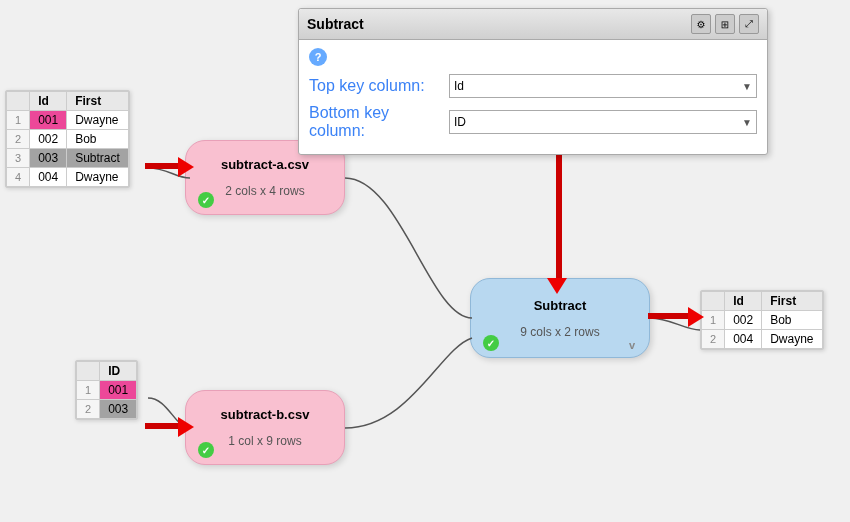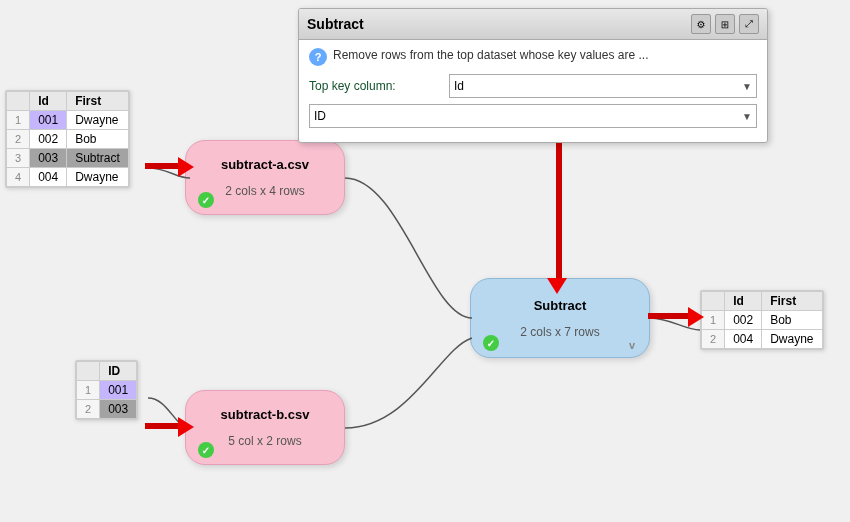--- a/index.html
+++ b/index.html
@@ -78,22 +78,22 @@
       margin-right: 6px;
       flex-shrink: 0;
     }
     .panel-field-row {
       display: flex;
       align-items: center;
       margin-bottom: 6px;
     }
     .field-label {
       width: 140px;
-      font-size: 12px;
-      color: #14532d;
+      font-size: 16px;
+      color: #3b82f6;
     }
     .field-select {
       flex: 1;
       height: 24px;
       border: 1px solid #aaa;
       background: white;
       font-size: 12px;
       padding: 0 4px;
       display: flex;
       align-items: center;
@@ -127,21 +127,21 @@
       padding: 2px 8px;
       text-align: left;
     }
     .td-rownum {
       color: #888;
       font-size: 11px;
       background: #f5f5f5;
       text-align: right;
       padding: 2px 4px;
     }
-    .td-yellow { background: #c4b5fd; }
+    .td-yellow { background: #ec4899; }
     .td-purple { background: #a3a3a3; }
 
     
     .node {
       position: absolute;
       border-radius: 20px;
       display: flex;
       flex-direction: column;
       align-items: center;
       justify-content: center;
@@ -278,30 +278,30 @@
         <span>⊞</span>
       </div>
       <div class="panel-icon-btn">
         <span>⤢</span>
       </div>
     </div>
   </div>
   <div class="panel-body">
     <div class="panel-info-row">
       <span class="info-icon">?</span>
-      <span>Remove rows from the top dataset whose key values are ...</span>
     </div>
     <div class="panel-field-row">
       <span class="field-label">Top key column:</span>
       <div class="field-select">
         <span>Id</span>
         <span class="select-arrow">▼</span>
       </div>
     </div>
     <div class="panel-field-row">
+      <span class="field-label">Bottom key column:</span>
       <div class="field-select">
         <span>ID</span>
         <span class="select-arrow">▼</span>
       </div>
     </div>
   </div>
 </div>
 
 <div class="data-table table-top-left">
   <table>
@@ -399,21 +399,21 @@
 
 <div class="node node-pink node-a">
   <div class="node-check">✓</div>
   <span>subtract-a.csv</span>
   <span class="node-label">2 cols x 4 rows</span>
 </div>
 
 <div class="node node-pink node-b">
   <div class="node-check">✓</div>
   <span>subtract-b.csv</span>
-  <span class="node-label">5 col x 2 rows</span>
+  <span class="node-label">1 col x 9 rows</span>
 </div>
 
 <div class="node node-blue node-subtract">
   <div class="node-check">✓</div>
   <div class="node-v">v</div>
   <span>Subtract</span>
-  <span class="node-label">2 cols x 7 rows</span>
+  <span class="node-label">9 cols x 2 rows</span>
 </div>
 
 </body></html>

